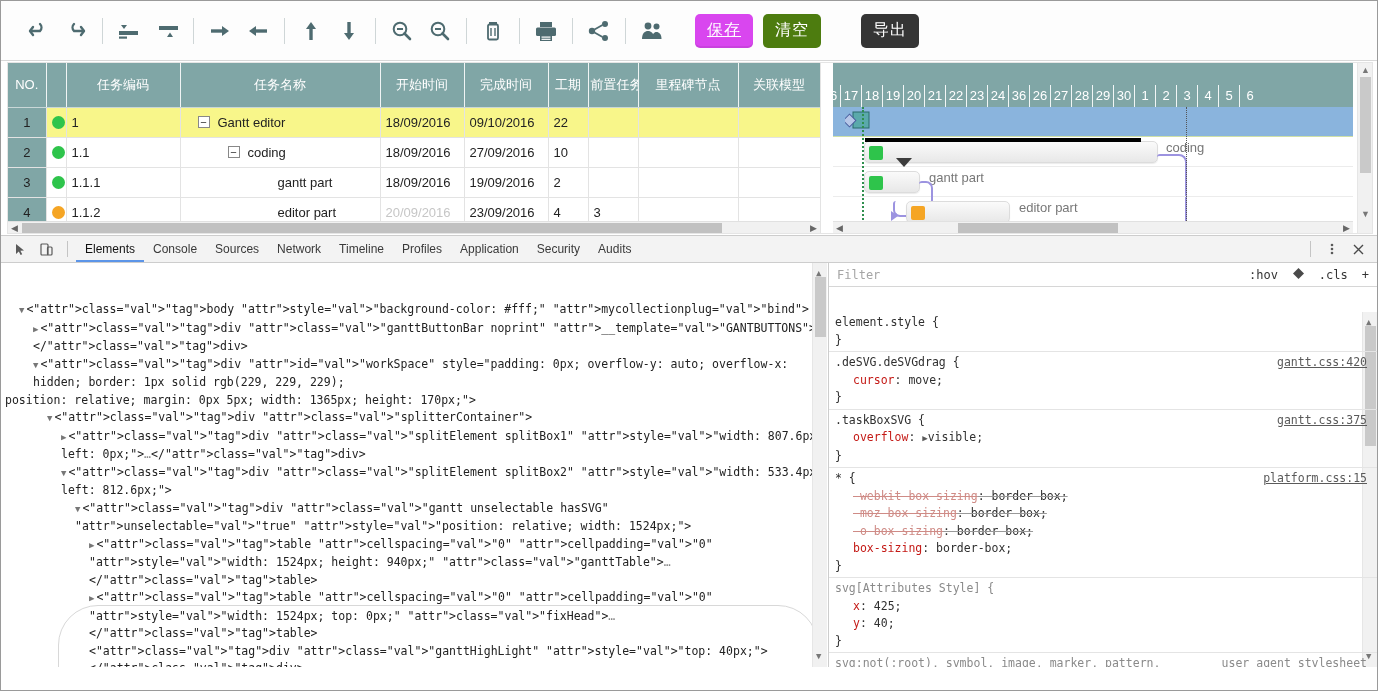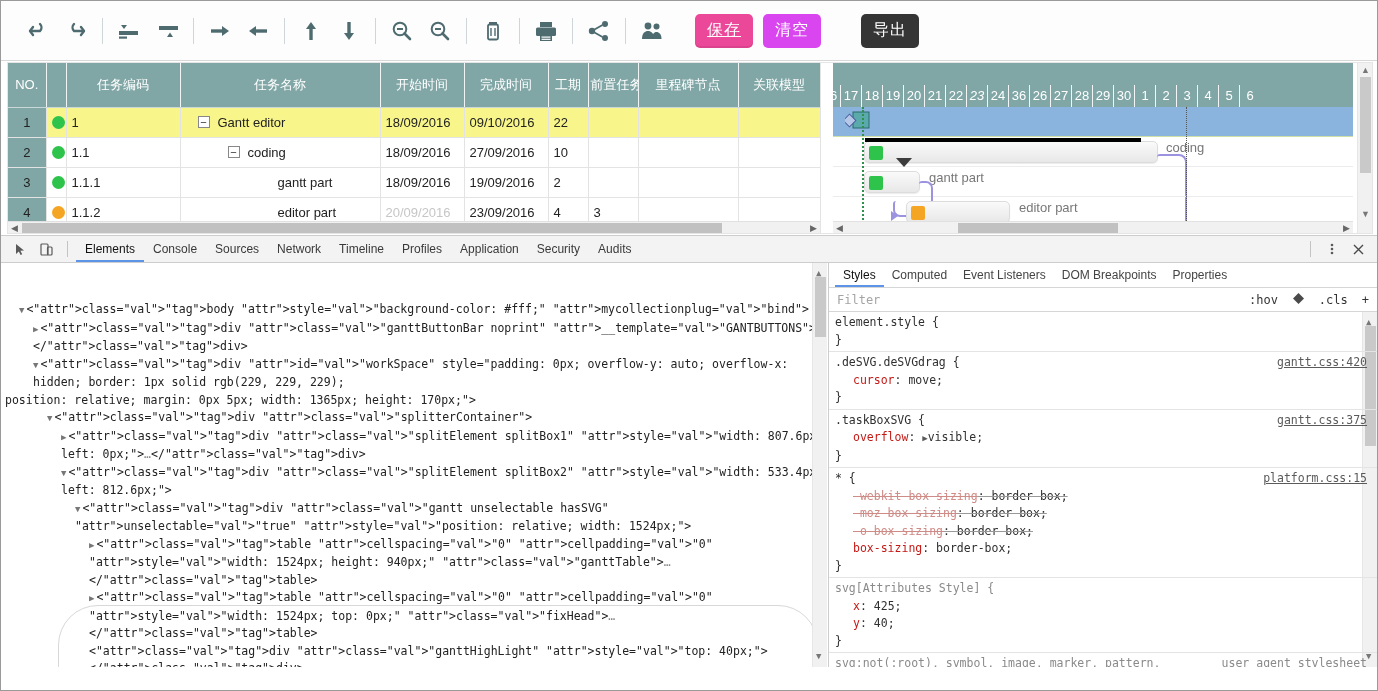--- a/index.html
+++ b/index.html
@@ -41,22 +41,22 @@
   .tb-spacer { width: 24px; }
   .tb-btn {
     height: 34px; min-width: 54px;
     border-radius: 5px;
     display: flex; align-items: center; justify-content: center;
     font-size: 16px; color: #fff; cursor: pointer;
     padding: 0 12px;
     margin-right: 10px;
     letter-spacing: 1px;
   }
-  .tb-btn.save { background: #ec4899; box-shadow: inset 0 -2px 0 rgba(0,0,0,.07); text-decoration: underline; }
-  .tb-btn.clear { background: #d946ef; }
+  .tb-btn.save { background: #d946ef; box-shadow: inset 0 -2px 0 rgba(0,0,0,.07); text-decoration: underline; }
+  .tb-btn.clear { background: #4d7c0f; }
   .tb-btn.export { background: #353535; margin-left: 30px; }
 
   
   #gantt-wrap {
     position: absolute; left: 6px; top: 61px;
     width: 1366px; height: 172px;
     border: 1px solid #e5e5e5;
     background: #fff;
     overflow: hidden;
   }
@@ -525,21 +525,21 @@
     <div id="grid-right">
       <div id="tl-head">
         <div id="tl-days">
             <div class="dayc" style="left: -14px; width: 21px;">16</div>
             <div class="dayc" style="left: 7px; width: 21px;">17</div>
             <div class="dayc" style="left: 28px; width: 21px;">18</div>
             <div class="dayc" style="left: 49px; width: 21px;">19</div>
             <div class="dayc" style="left: 70px; width: 21px;">20</div>
             <div class="dayc" style="left: 91px; width: 21px;">21</div>
             <div class="dayc" style="left: 112px; width: 21px;">22</div>
-            <div class="dayc" style="left: 133px; width: 21px; font-style: italic;">23</div>
+            <div class="dayc" style="left: 133px; width: 21px;">23</div>
             <div class="dayc" style="left: 154px; width: 21px;">24</div>
             <div class="dayc" style="left: 175px; width: 21px;">36</div>
             <div class="dayc" style="left: 196px; width: 21px;">26</div>
             <div class="dayc" style="left: 217px; width: 21px;">27</div>
             <div class="dayc" style="left: 238px; width: 21px;">28</div>
             <div class="dayc" style="left: 259px; width: 21px;">29</div>
             <div class="dayc" style="left: 280px; width: 21px;">30</div>
             <div class="dayc" style="left: 301px; width: 21px;">1</div>
             <div class="dayc" style="left: 322px; width: 21px;">2</div>
             <div class="dayc" style="left: 343px; width: 21px;">3</div>
@@ -655,27 +655,20 @@
         
         
         <div class="vscroll" style="right:0;top:0;height:404px;">
           <span class="vtri" style="top:2px;">▲</span>
           <div class="thumb" style="top:14px;height:60px;"></div>
           <span class="vtri" style="bottom:2px;">▼</span>
         </div>
       </div>
 
       <div id="styles-pane">
-        <div id="st-tabbar">
-            <div class="st-tab active">Styles</div>
-            <div class="st-tab">Computed</div>
-            <div class="st-tab">Event Listeners</div>
-            <div class="st-tab">DOM Breakpoints</div>
-            <div class="st-tab">Properties</div>
-          </div>
         <div id="st-filterbar">
           <div id="st-filter-input">Filter</div>
           <div class="st-tool">:hov</div>
           <div class="st-tool">
             <svg width="13" height="13" viewBox="0 0 13 13">
                 <path d="M6.5 1 L12 6.5 L6.5 12 L1 6.5 Z" fill="#4a4a4a"></path>
               </svg>
           </div>
           <div class="st-tool">.cls</div>
           <div class="st-tool">+</div>

